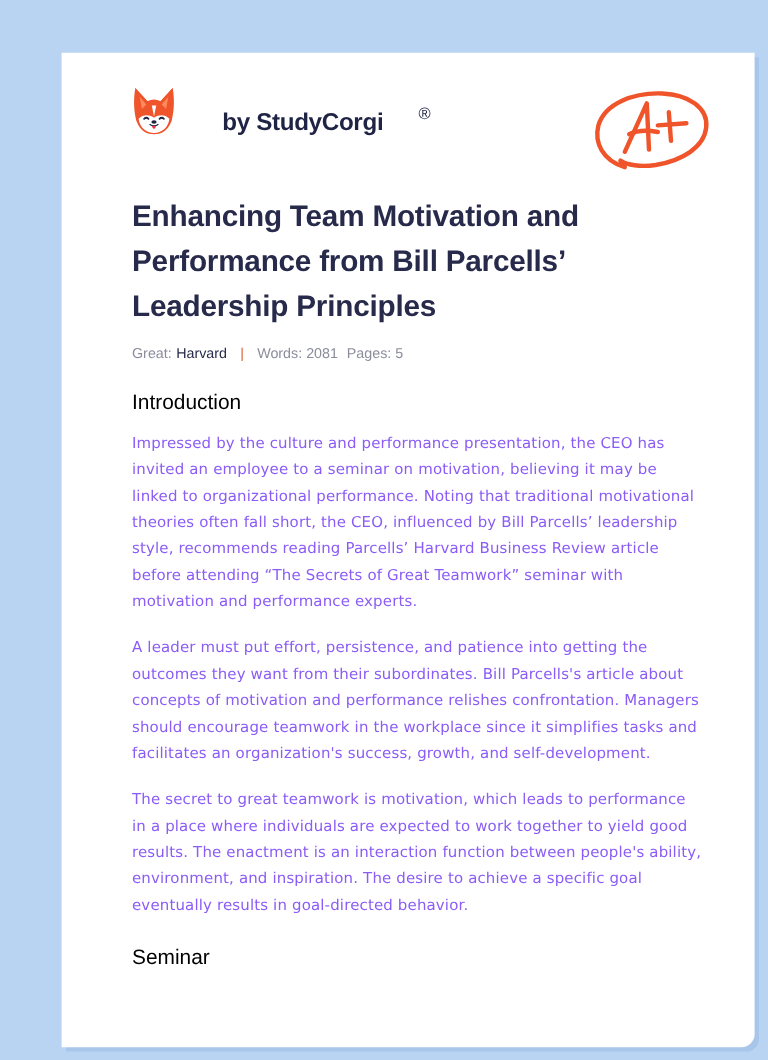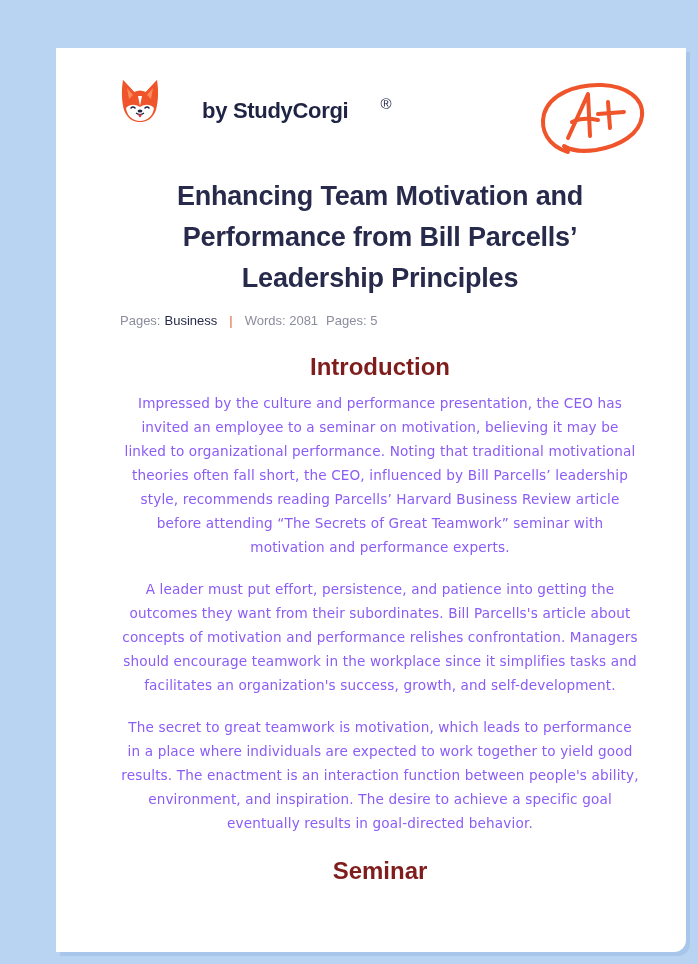--- a/index.html
+++ b/index.html
@@ -67,21 +67,20 @@
       left: 418px;
       top: 6px;
       width: 110px;
       height: 82px;
     }
     .content {
       position: absolute;
       left: 64px;
       top: 128px;
       width: 520px;
-      text-align: center;
     }
     .title {
       margin: 0;
       font-size: 27px;
       line-height: 41px;
       font-weight: 700;
       color: #272a4a;
       letter-spacing: -0.2px;
       font-family: "Liberation Sans", "DejaVu Sans", sans-serif;
     }
@@ -98,23 +97,23 @@
     }
     .meta .sep {
       color: #d8643a;
       margin: 0 12px;
     }
     .meta .pages {
       margin-left: 8px;
     }
     .section-heading {
       margin: 25px 0 0 0;
-      font-size: 24px;
-      font-weight: 700;
-      color: #7f1d1d;
+      font-size: 19px;
+      font-weight: 400;
+      color: #000000;
       line-height: 28px;
     }
     .para {
       margin: 10px 0 0 0;
       font-size: 14.2px;
       line-height: 24px;
       color: #8b5cf6;
       letter-spacing: 0.15px;
       font-family: "DejaVu Sans", "Liberation Sans", sans-serif;
       font-size: 13.6px;
@@ -172,22 +171,22 @@
         <path d="M70 22 L72 48" stroke="#f0542a" stroke-width="4" fill="none" stroke-linecap="round"></path>
         <path d="M60 34 L86 32" stroke="#f0542a" stroke-width="4" fill="none" stroke-linecap="round"></path>
       </svg>
     </div>
   </div>
 
   <div class="content">
     <h1 class="title">Enhancing Team Motivation and Performance from Bill Parcells’ Leadership Principles</h1>
 
     <div class="meta">
-      <span>Pages:</span>
-      <span class="topic-value">Business</span>
+      <span>Great:</span>
+      <span class="topic-value">Harvard</span>
       <span class="sep">|</span>
       <span>Words: 2081</span>
       <span class="pages">Pages: 5</span>
     </div>
 
     <h2 class="section-heading">Introduction</h2>
     <p class="para">Impressed by the culture and performance presentation, the CEO has invited an employee to a seminar on motivation, believing it may be linked to organizational performance. Noting that traditional motivational theories often fall short, the CEO, influenced by Bill Parcells’ leadership style, recommends reading Parcells’ Harvard Business Review article before attending “The Secrets of Great Teamwork” seminar with motivation and performance experts.</p>
     <p class="para">A leader must put effort, persistence, and patience into getting the outcomes they want from their subordinates. Bill Parcells's article about concepts of motivation and performance relishes confrontation. Managers should encourage teamwork in the workplace since it simplifies tasks and facilitates an organization's success, growth, and self-development.</p>
     <p class="para">The secret to great teamwork is motivation, which leads to performance in a place where individuals are expected to work together to yield good results. The enactment is an interaction function between people's ability, environment, and inspiration. The desire to achieve a specific goal eventually results in goal-directed behavior.</p>
 

